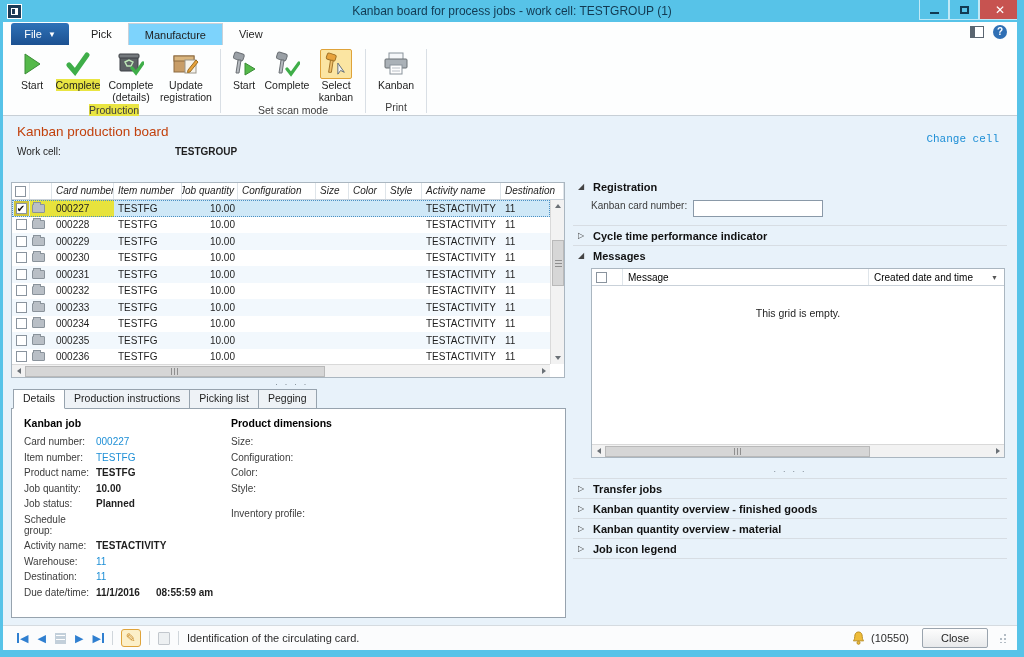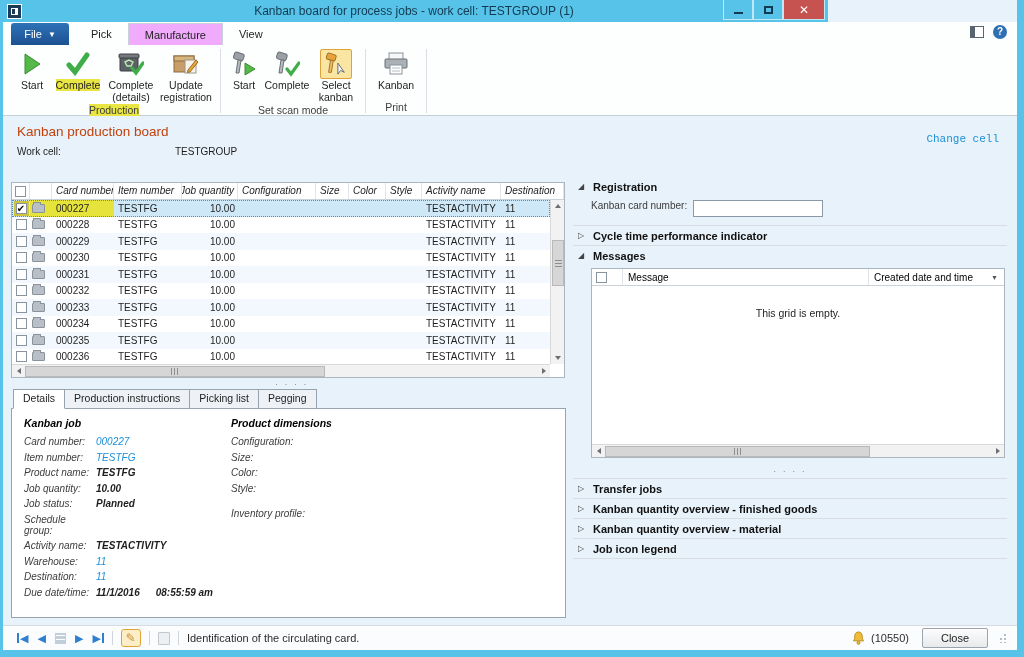--- a/index.html
+++ b/index.html
@@ -1,55 +1,55 @@
 <!DOCTYPE html>
 <html><head>
 <meta charset="utf-8">
 <style>
   * { margin:0; padding:0; box-sizing:border-box; font-family:"Liberation Sans","DejaVu Sans",sans-serif; }
   body { background:#9aa5ad; }
   #window { position:relative; width:1024px; height:657px; background:#e8f2fa; overflow:hidden;
             border-left:3px solid #57c3e8; border-right:7px solid #57c3e8; }
   
-  .titlebar { position:absolute; left:-3px; top:0; width:828px; height:22px; background:#57c3e8; display:flex; align-items:center; z-index:30; }
+  .titlebar { position:absolute; left:-3px; top:0; width:1024px; height:22px; background:#57c3e8; display:flex; align-items:center; z-index:30; }
   .appicon { width:15px; height:15px; margin-left:7px; background:#1d3b57; border:1px solid #ffffff; display:flex; align-items:center; justify-content:center; }
   .appicon i { display:block; width:7px; height:7px; border:1px solid #fff; border-right:3px solid #fff; }
   .titletext { position:absolute; left:0; width:100%; text-align:center; font-size:12px; color:#123a52; }
   .winbtns { position:absolute; right:3px; top:0; height:20px; display:flex; }
   .winbtn { width:30px; height:20px; border:1px solid #bfe9f7; border-top:none; display:flex; align-items:center; justify-content:center; color:#123a52; font-size:11px; }
   .winbtn .minbar { width:9px; height:2px; background:#123a52; margin-top:6px; }
   .winbtn .maxbox { width:9px; height:8px; border:2px solid #123a52; }
   .winbtn.close { width:42px; background:#c75350; color:#fff; font-size:12px; }
   
   .tabrow { position:absolute; left:0; top:22px; width:1014px; height:23px; background:#fdfefe; z-index:20; }
   .filebtn { position:absolute; left:8px; top:1px; width:58px; height:22px; background:linear-gradient(#2e72b8,#1c5191); border-radius:3px 3px 0 0; color:#fff; font-size:11px; display:flex; align-items:center; justify-content:center; gap:6px; }
   .rtabs { position:absolute; left:72px; top:1px; height:22px; display:flex; }
   .rtab { padding:0 16px; font-size:11px; color:#1e1e1e; display:flex; align-items:center; }
-  .rtab.active { background:#f0abfc; border:1px solid #c9d1d9; border-bottom:none; }
+  .rtab.active { background:#7dd3fc; border:1px solid #c9d1d9; border-bottom:none; }
   .cornericons { position:absolute; right:10px; top:3px; display:flex; gap:9px; align-items:center; }
   .layouticon { width:14px; height:12px; border:1px solid #5a6570; background:#fff; }
   .layouticon i { display:block; width:4px; height:10px; background:#5a6570; }
   .helpicon { width:14px; height:14px; border-radius:50%; background:#2f6fb4; color:#fff; font-size:10px; font-weight:bold; text-align:center; line-height:14px; }
   
   .ribbon { position:absolute; left:0; top:45px; width:1014px; height:71px; background:#fdfefe; border-bottom:1px solid #c7cfd6; display:flex; padding-left:8px; }
   .rgroup { display:flex; flex-direction:column; padding:2px 2px 0 2px; }
   .rbuttons { display:flex; flex:1; align-items:flex-start; }
   .rbtn { display:flex; flex-direction:column; align-items:center; padding-top:2px; }
   .rbtn .ric { height:30px; display:flex; align-items:center; justify-content:center; }
   .rlabel { font-size:10.5px; line-height:12px; text-align:center; color:#1e1e1e; white-space:pre-line; }
   .rgrouplabel { height:15px; font-size:10.5px; color:#3c3c3c; text-align:center; line-height:14px; }
   .vsep { width:1px; background:#d9dfe5; margin:4px 3px 2px 3px; }
   .hl-y { background:#e9e542; }
   .selbox { background:#fbe5a2; border:1px solid #dfa33a; border-radius:2px; padding:1px 3px; }
   
   .pagehead { position:absolute; left:14px; top:124px; }
   .pagetitle { font-size:13.5px; color:#c2410c; margin-bottom:7px; }
   .hrow { display:flex; font-size:10px; color:#1e1e1e; margin-bottom:4px; }
   .hrow .hlabel { width:158px; }
-  .hrow .hval { font-weight:normal; }
+  .hrow .hval { font-weight:bold; }
   .changecell { position:absolute; right:18px; top:133px; font-size:11px; color:#1e8fd6;font-family:Liberation Mono, monospace; }
   
   .grid { position:absolute; left:8px; top:182px; width:554px; height:196px; background:#fff; border:1px solid #aab6c0; }
   .g-head { display:flex; height:17px; border-bottom:1px solid #c9d1d9; font-size:10px; color:#1e1e1e; }
   .g-head > div { border-right:1px solid #dfe5ea; padding:2px 3px 0 4px; overflow:hidden; white-space:nowrap;font-style:italic; }
   .g-body { position:absolute; top:17px; left:0; right:14px; bottom:13px; overflow:hidden; }
   .g-row { display:flex; height:16.5px; align-items:center; font-size:10px; color:#1e1e1e; }
   .g-row.alt { background:#f2f8fd; }
   .g-row.sel { background:#cfe8f7; outline:1px dotted #4a90c4; outline-offset:-1px; }
   .g-row > div { padding:0 3px 0 4px; overflow:hidden; white-space:nowrap; height:100%; display:flex; align-items:center; }
@@ -79,21 +79,21 @@
   .vthumb { width:12px; background:#d6d6d6; border:1px solid #b9b9b9; display:flex; align-items:center; justify-content:center; margin-left:1px; }
   .grip-h { width:8px; height:7px; background:repeating-linear-gradient(90deg,#8f8f8f 0 1px,transparent 1px 3px); }
   .grip-v { width:7px; height:8px; background:repeating-linear-gradient(0deg,#8f8f8f 0 1px,transparent 1px 3px); }
   .hdots { position:absolute; font-size:9px; color:#7f8a94; letter-spacing:2px; }
   
   .dtabs { position:absolute; left:10px; top:389px; display:flex; height:20px; font-size:10.5px; }
   .dtab { padding:2px 9px 0 9px; border:1px solid #97a3ae; border-left:none; background:#eef2f6; color:#1e1e1e; }
   .dtab:first-child { border-left:1px solid #97a3ae; }
   .dtab.active { background:#fff; border-bottom:1px solid #fff; position:relative; z-index:2; }
   .dpanel { position:absolute; left:8px; top:408px; width:555px; height:210px; background:#fff; border:1px solid #97a3ae; padding:8px 0 0 12px; }
-  .dcols { display:flex;font-style:italic; }
+  .dcols { display:flex; }
   .dcol-l { width:207px; }
   .dcol-r { width:300px; }
   .dheading { font-size:10.5px; font-weight:bold; margin-bottom:7px; }
   .drow { display:flex; font-size:10px; color:#3c3c3c; margin-bottom:4.5px; }
   .drow .dlabel { width:72px; }
   .dval { color:#1e1e1e; font-weight:bold; }
   .dlink { color:#1e8fd6; }
   .dgap { height:10px; }
   
   .rpanel { position:absolute; left:570px; top:176px; width:434px; }
@@ -548,25 +548,25 @@
           </div>
         <div class="drow">
             <span class="dlabel">Due date/time:</span>
             <span class="dval">11/1/2016</span>
             <span class="dval" style="margin-left:16px">08:55:59 am</span>
           </div>
       </div>
       <div class="dcol-r">
         <div class="dheading">Product dimensions</div>
         <div class="drow">
+            <span class="dlabel" style="width:90px">Size:</span>
+            <span class="dval"></span>
+          </div>
+        <div class="drow">
             <span class="dlabel" style="width:90px">Configuration:</span>
-            <span class="dval"></span>
-          </div>
-        <div class="drow">
-            <span class="dlabel" style="width:90px">Size:</span>
             <span class="dval"></span>
           </div>
         <div class="drow">
             <span class="dlabel" style="width:90px">Color:</span>
             <span class="dval"></span>
           </div>
         <div class="drow">
             <span class="dlabel" style="width:90px">Style:</span>
             <span class="dval"></span>
           </div>

